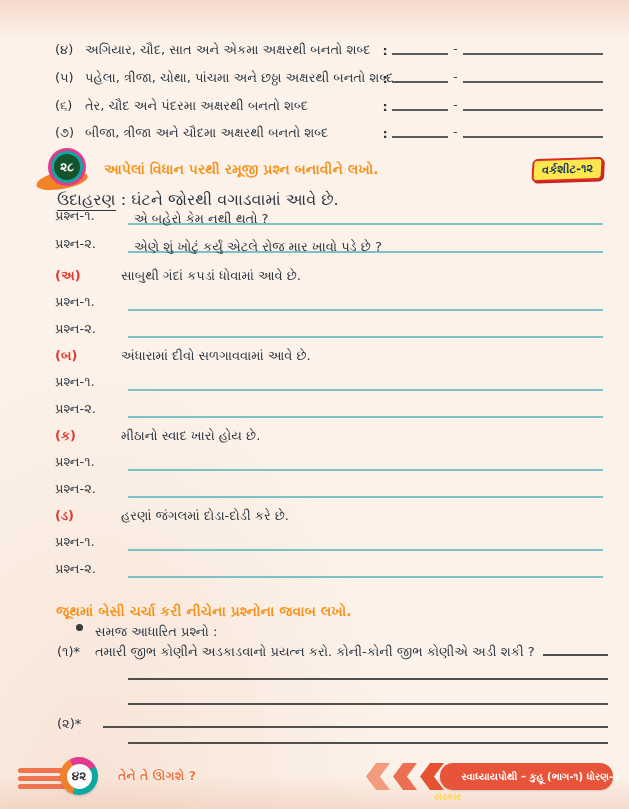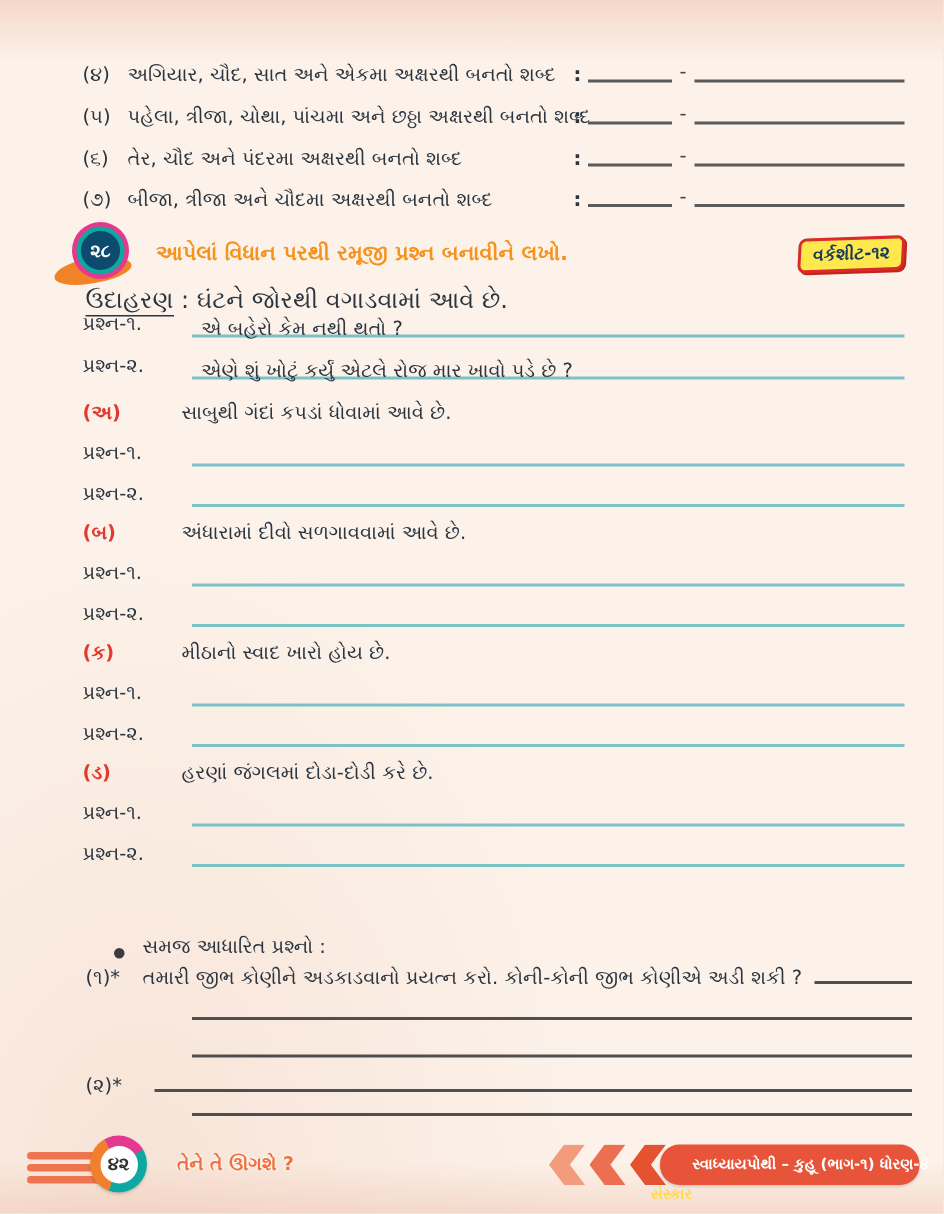--- a/index.html
+++ b/index.html
@@ -21,41 +21,41 @@
   .blank-short { flex:none; width:56px; height:13px; border-bottom:2px solid #5a5a5a; margin:0 5px 3px 2px; }
   .dash { flex:none; padding-bottom:2px; color:#444; }
   .blank-long { flex:1; height:13px; border-bottom:2px solid #5a5a5a; margin:0 0 3px 5px; }
   
   .section-header { position:absolute; left:46px; right:26px; height:46px; display:flex; align-items:center; }
   .badge-wrap { position:relative; flex:none; width:48px; height:46px; }
   .splash { position:absolute; left:-10px; top:26px; width:52px; height:17px; background:#f08227;
             border-radius:55% 45% 60% 40% / 60% 45% 55% 40%; transform:rotate(-7deg); }
   .cb-outer { position:absolute; left:2px; top:2px; width:38px; height:38px; border-radius:50%; background:#e3398e; padding:3px; }
   .cb-mid   { width:100%; height:100%; border-radius:50%; background:#0fa8a0; padding:3px; }
-  .cb-in    { width:100%; height:100%; border-radius:50%; background:#0c4a6e; color:#fff; font-weight:bold;
+  .cb-in    { width:100%; height:100%; border-radius:50%; background:#14532d; color:#fff; font-weight:bold;
               font-size:12px; display:flex; align-items:center; justify-content:center; }
   .section-title { margin-left:10px; color:#f6921e; font-weight:bold; font-size:14px;
                    text-shadow:0 0 1px rgba(255,255,255,.8); white-space:nowrap; }
   .ws-badge { margin-left:auto; flex:none; background:#ffe74e; border:2px solid #d92b27; border-radius:5px;
               padding:2px 8px 3px; font-size:11.5px; font-weight:bold; color:#17395c;
               transform:rotate(-2deg) skewX(-5deg); box-shadow:1.5px 1.5px 0 #c3241f; }
   
   .example-row { position:absolute; left:57px; font-size:16px; color:#2b3540; }
   .example-label { border-bottom:1.5px solid #2b3540; padding-bottom:1px; }
   
   .q-row { position:absolute; left:55px; right:26px; display:flex; align-items:flex-end; font-size:13px; }
   .q-label { flex:none; width:66px; padding-bottom:1px; }
   .q-line  { flex:1; position:relative; height:17px; margin-left:7px; border-bottom:2px solid #7cc2c5; }
   .q-text  { position:absolute; left:6px; bottom:-4px; white-space:nowrap; color:#2b3540; }
   
   .st-row { position:absolute; left:55px; display:flex; font-size:13px; }
   .st-label { flex:none; width:66px; color:#e23a30; font-weight:bold; }
   .st-text { color:#2b3540; white-space:nowrap; }
   
-  .bullet-row { position:absolute; left:76px; display:flex; align-items:flex-end; font-size:13px; color:#2b3540; }
+  .bullet-row { position:absolute; left:76px; display:flex; align-items:flex-start; font-size:13px; color:#2b3540; }
   .bullet-dot { flex:none; width:7px; height:7px; border-radius:50%; background:#3c3c3c; margin-right:12px; }
   .numq-row { position:absolute; left:57px; right:21px; display:flex; align-items:flex-end; font-size:13px; }
   .numq-num { flex:none; width:38px; }
   .numq-text{ flex:none; white-space:nowrap; }
   .numq-tail{ flex:1; height:12px; border-bottom:2px solid #4f4f4f; margin:0 0 4px 8px; min-width:20px; }
   .ans-line { position:absolute; left:128px; width:480px; border-top:2px solid #4f4f4f; }
   
   .footer { position:absolute; left:0; right:0; top:755px; height:54px; }
   .stripe { position:absolute; left:18px; width:62px; height:5px; background:#ee7550; border-radius:3px; }
   .page-circle { position:absolute; left:60px; top:2px; width:38px; height:38px; border-radius:50%;
@@ -188,20 +188,21 @@
   <div class="q-row" style="top:534px">
     <span class="q-label">પ્રશ્ન-૧.</span>
     <span class="q-line"></span>
   </div>
   <div class="q-row" style="top:561px">
     <span class="q-label">પ્રશ્ન-૨.</span>
     <span class="q-line"></span>
   </div>
 
   <div class="section-header" style="top:588px">
+    <div class="section-title">જૂથમાં બેસી ચર્ચા કરી નીચેના પ્રશ્નોના જવાબ લખો.</div>
   </div>
 
   <div class="bullet-row" style="top:624px">
     <span class="bullet-dot"></span>
     <span>સમજ આધારિત પ્રશ્નો :</span>
   </div>
 
   <div class="numq-row" style="top:644px">
     <span class="numq-num">(૧)*</span>
     <span class="numq-text">તમારી જીભ કોણીને અડકાડવાનો પ્રયત્ન કરો. કોની-કોની જીભ કોણીએ અડી શકી ?</span>

